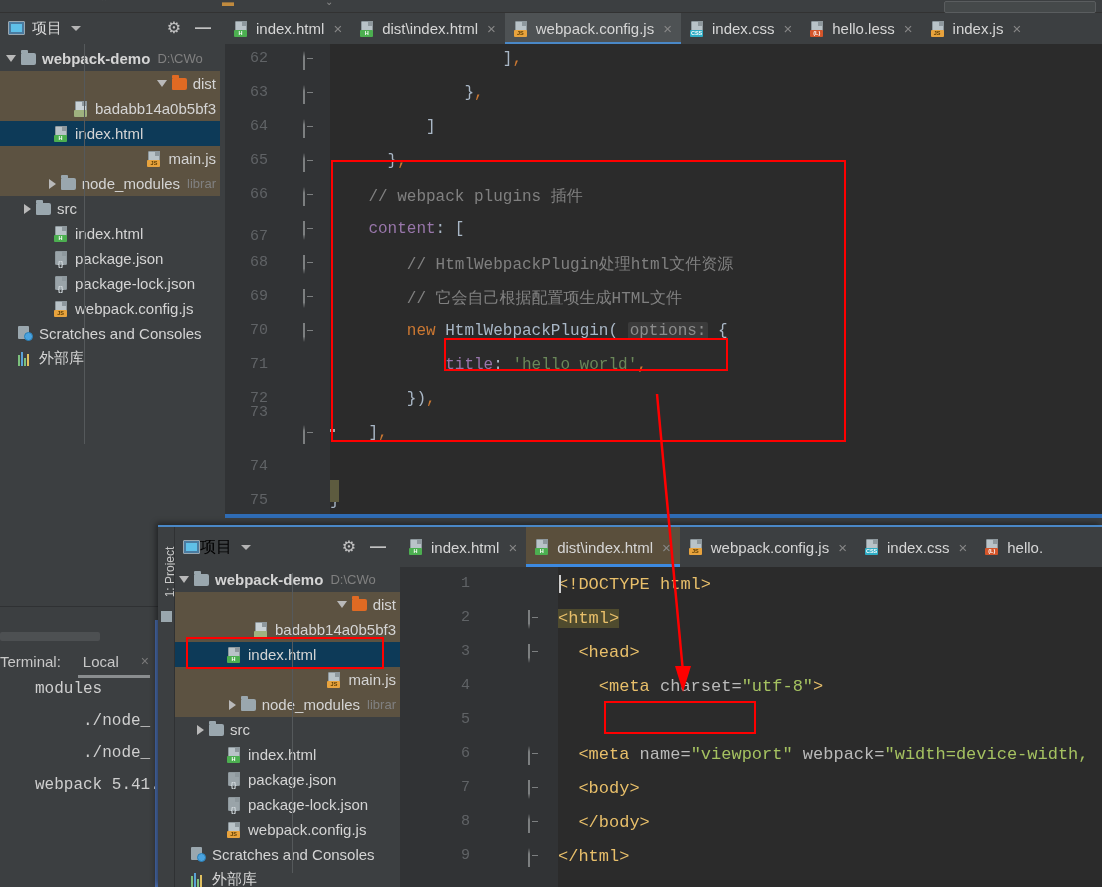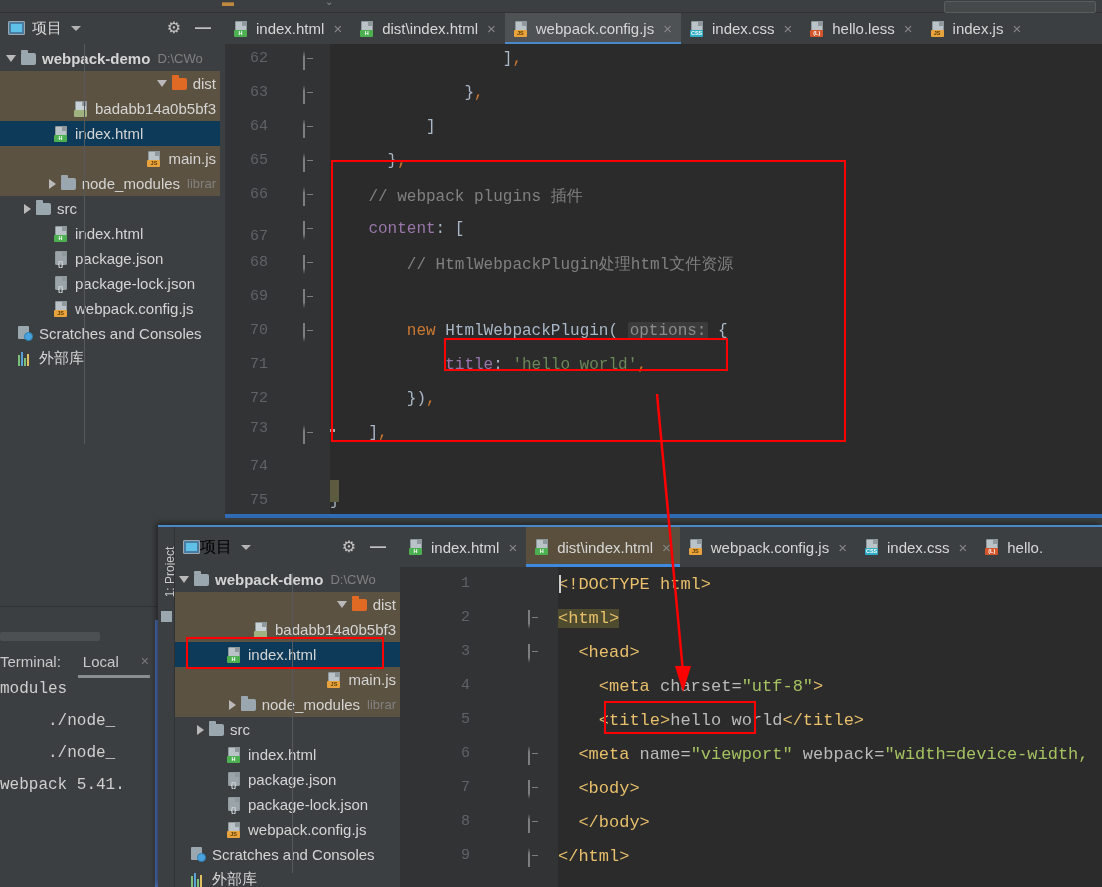--- a/index.html
+++ b/index.html
@@ -124,21 +124,21 @@
 
   .blueline1{position:absolute;left:225px;top:514px;width:877px;height:4px;background:#2f6cb5;}
 
   
   .term{position:absolute;left:0;top:614px;width:160px;height:273px;background:#3c3f41;}
   .term .hbar{position:absolute;left:0;top:18px;width:100px;height:9px;background:#4d5052;border-radius:2px;}
   .term .hdr{position:absolute;left:0;top:34px;height:26px;display:flex;align-items:center;gap:22px;color:#c8c8c8;font-size:15px;}
   .term .hdr .loc{position:relative;}
   .term .hdr .xx{color:#7a7a7a;font-size:14px;}
   .term .tabund{position:absolute;left:78px;top:61px;width:72px;height:3px;background:#8a8d8f;}
-  .term .out{position:absolute;left:0;top:66px;width:160px;font-family:"Liberation Mono",monospace;font-size:16px;color:#cfcfcf;}
+  .term .out{position:absolute;left:0;top:66px;width:160px;font-family:"Liberation Mono",monospace;font-size:16px;color:#cfcfcf;padding-left:35px;}
   .term .out div{height:32px;white-space:pre;}
   .term .out .bold{font-weight:400;}
 
   .scrollv{position:absolute;left:155px;top:620px;width:5px;height:267px;background:#4b6eaf;}
   .winedge{position:absolute;left:0;top:606px;width:160px;height:8px;background:#3c3f41;border-top:1px solid #2f3133;}
 
   
   .win2{
     position:absolute;left:158px;top:525px;width:944px;height:362px;
     background:#3c3f41; border-top:2px solid #4a88c7;
@@ -433,36 +433,37 @@
         <span class="ln" style="top: 184px;">67</span>
         <span class="fold-mark dn" style="top: 178px;"><span class="sh"></span><span class="bar"></span></span>
         <span class="ln" style="top: 210px;">68</span>
         <span class="fold-mark dn" style="top: 212px;"><span class="sh"></span><span class="bar"></span></span>
         <span class="ln" style="top: 244px;">69</span>
         <span class="fold-mark dn" style="top: 246px;"><span class="sh"></span><span class="bar"></span></span>
         <span class="ln" style="top: 278px;">70</span>
         <span class="fold-mark dn" style="top: 280px;"><span class="sh"></span><span class="bar"></span></span>
         <span class="ln" style="top: 312px;">71</span>
         <span class="ln" style="top: 346px;">72</span>
-        <span class="ln" style="top: 376px;">73</span>
+        <span class="ln" style="top: 360px;">73</span>
         <span class="fold-mark" style="top: 382px;"><span class="sh"></span><span class="bar"></span></span>
         <span class="ln" style="top: 414px;">74</span>
         <span class="ln" style="top: 448px;">75</span>
         <span class="ln" style="top: 482px;">76</span>
       </div>
     <div class="foldline" style="height:400px;"></div>
 
     <div class="code1" id="code1">
         <div class="cl" style="top: 6px; left: 172.8px;"><span class="c-punc">]</span><span class="c-comma">,</span></div>
         <div class="cl" style="top: 40px; left: 134.4px;"><span class="c-punc">}</span><span class="c-comma">,</span></div>
         <div class="cl" style="top: 74px; left: 96px;"><span class="c-punc">]</span></div>
         <div class="cl" style="top: 108px; left: 57.6px;"><span class="c-punc">}</span><span class="c-comma">,</span></div>
         <div class="cl" style="top: 142px; left: 38.4px;"><span class="c-gray">// webpack plugins 插件</span></div>
         <div class="cl" style="top: 176px; left: 38.4px;"><span class="c-prop">content</span><span class="c-punc">: [</span></div>
         <div class="cl" style="top: 210px; left: 76.8px;"><span class="c-gray">// HtmlWebpackPlugin处理html文件资源</span></div>
+        <div class="cl" style="top: 244px; left: 76.8px;"><span class="c-gray">// 它会自己根据配置项生成HTML文件</span></div>
         <div class="cl" style="top: 278px; left: 76.8px;"><span class="c-kw">new </span><span class="c-text">HtmlWebpackPlugin</span><span class="c-punc">( </span><span class="c-hint">options:</span><span class="c-punc"> {</span></div>
         <div class="cl" style="top: 312px; left: 115.2px;"><span class="c-prop">title</span><span class="c-punc">: </span><span class="c-str">'hello world'</span><span class="c-comma">,</span></div>
         <div class="cl" style="top: 346px; left: 76.8px;"><span class="c-punc">})</span><span class="c-comma">,</span></div>
         <div class="cl" style="top: 380px; left: 38.4px;"><span class="c-punc">]</span><span class="c-comma">,</span></div>
         <div class="cl" style="top: 414px; left: 0px;"></div>
         <div class="cl" style="top: 448px; left: 0px;"><span class="c-punc">}</span></div>
         <div class="cl" style="top: 482px; left: 0px;"></div>
       </div>
 
     <div class="bulb"><span class="b"></span><span class="s"></span></div>
@@ -726,21 +727,20 @@
         <span class="ln" style="top: 280px;">9</span>
         <span class="fold-mark" style="top: 282px;"><span class="sh"></span><span class="bar"></span></span>
       </div>
     <div class="foldline2"></div>
 
     <div class="code2" id="code2">
         <div class="cl" style="top: 8px; left: 0px;"><span class="caret2" style="position:relative;display:inline-block;width:2px;height:18px;background:#cfcfcf;vertical-align:middle;margin-right:-2px;"></span><span class="c-doctype">&lt;!DOCTYPE html&gt;</span></div>
         <div class="cl" style="top: 42px; left: 0px;"><span class="c-tag hl-html">&lt;html&gt;</span></div>
         <div class="cl" style="top: 76px; left: 20.4px;"><span class="c-tag">&lt;head&gt;</span></div>
         <div class="cl" style="top: 110px; left: 40.8px;"><span class="c-tag">&lt;meta </span><span class="c-attr">charset=</span><span class="c-val">"utf-8"</span><span class="c-tag">&gt;</span></div>
-        <div class="cl" style="top: 144px; left: 40.8px;"><span class="c-tag">&lt;title&gt;</span><span class="c-attr">hello world</span><span class="c-tag">&lt;/title&gt;</span></div>
         <div class="cl" style="top: 178px; left: 20.4px;"><span class="c-tag">&lt;meta </span><span class="c-attr">name=</span><span class="c-val">"viewport"</span><span class="c-attr"> </span><span class="c-attr">webpack=</span><span class="c-val">"width=device-width,</span></div>
         <div class="cl" style="top: 212px; left: 20.4px;"><span class="c-tag">&lt;body&gt;</span></div>
         <div class="cl" style="top: 246px; left: 20.4px;"><span class="c-tag">&lt;/body&gt;</span></div>
         <div class="cl" style="top: 280px; left: 0px;"><span class="c-tag">&lt;/html&gt;</span></div>
       </div>
   </div>
 
   <div class="redbox" style="left:331px;top:160px;width:515px;height:282px;"></div>
   <div class="redbox" style="left:444px;top:338px;width:284px;height:33px;"></div>
   <div class="redbox" style="left:186px;top:637px;width:198px;height:32px;"></div>

